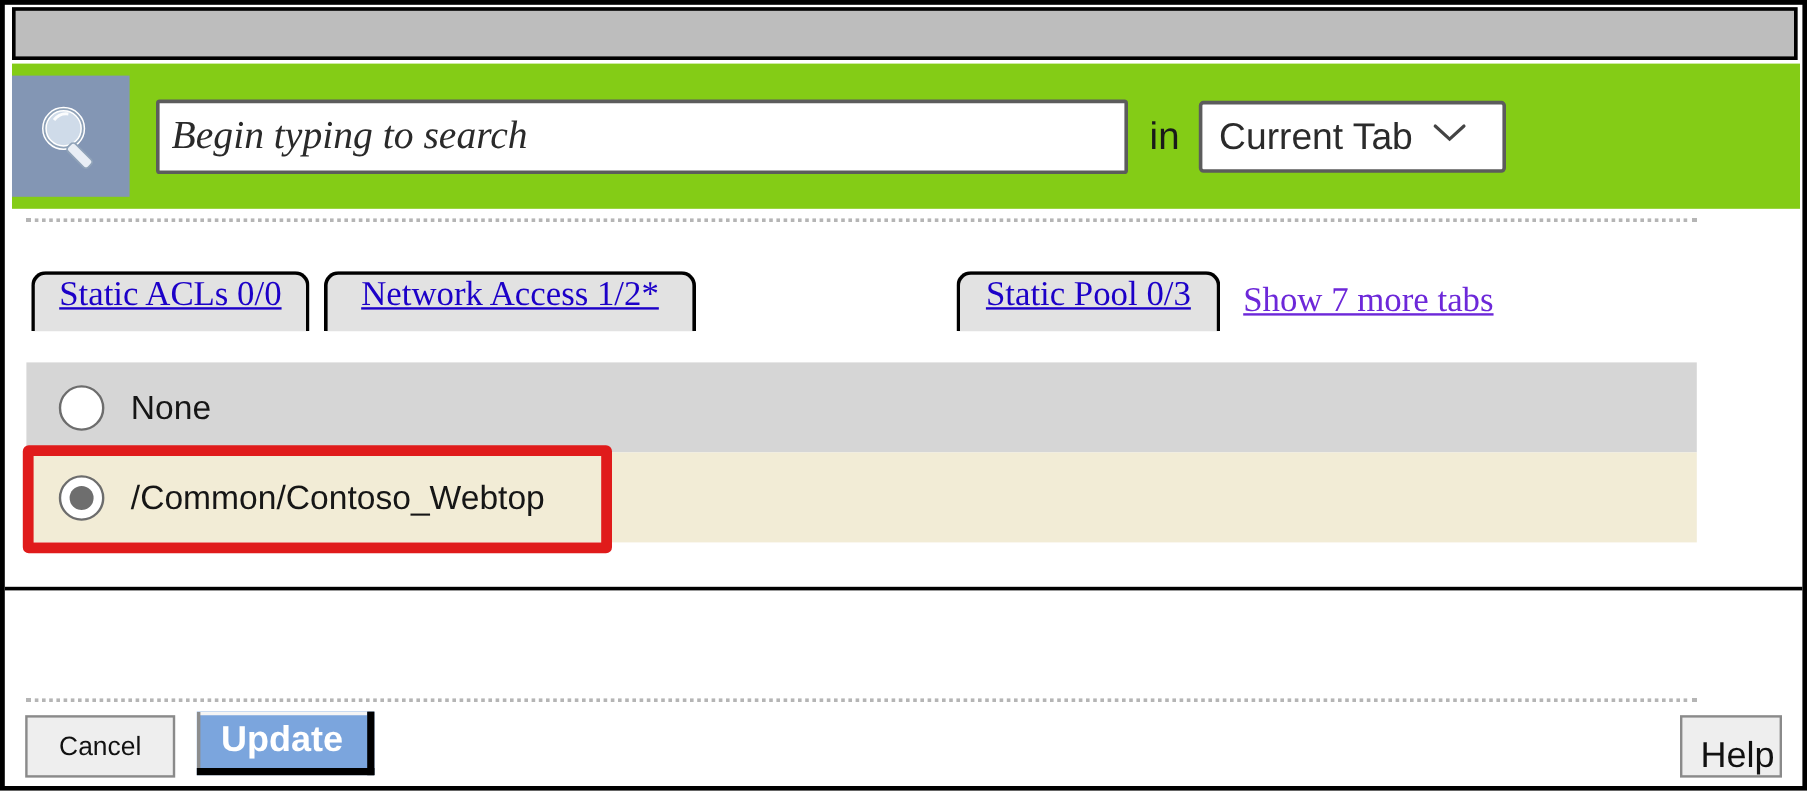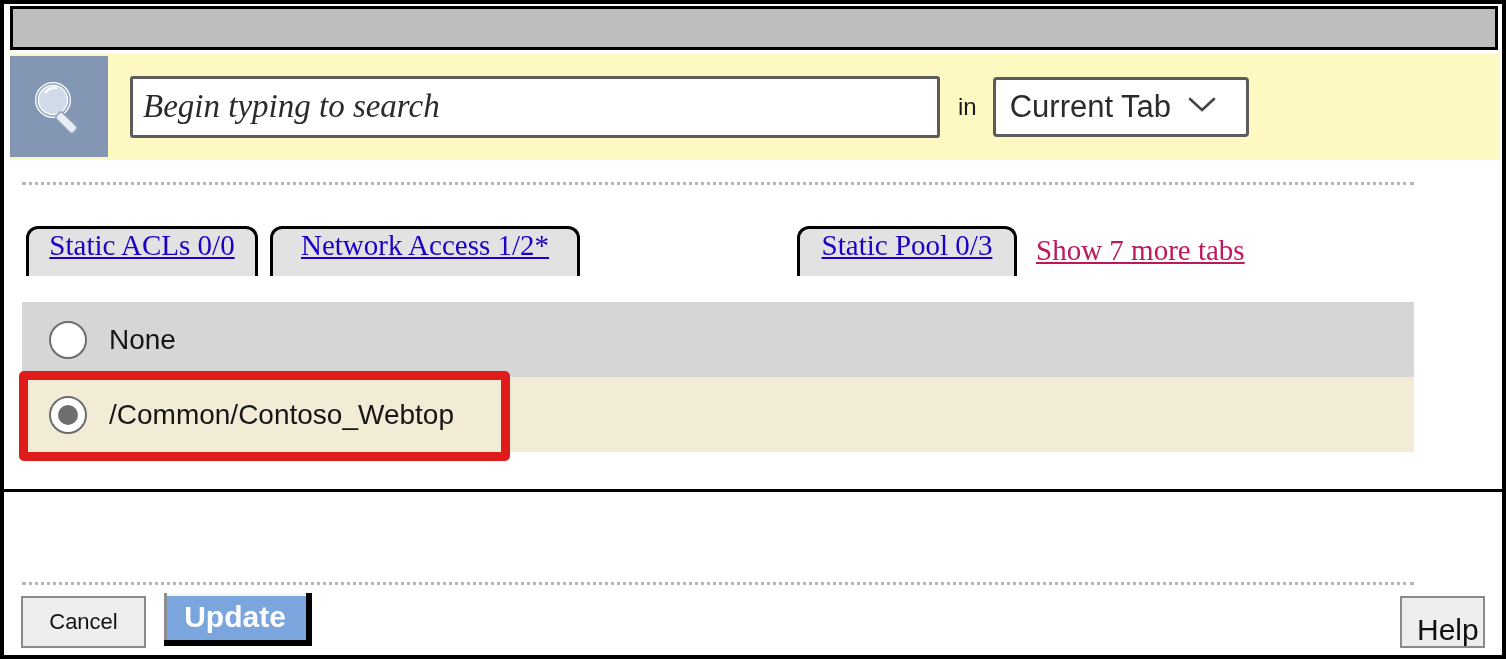--- a/index.html
+++ b/index.html
@@ -23,22 +23,22 @@
     left: 6px; top: 2px;
     width: 1488px; height: 44px;
     background: #bdbdbd;
     border: 3px solid #000000;
   }
 
   
   .search-row {
     position: absolute;
     left: 6px; top: 49px;
-    width: 1490px; height: 107px;
-    background: #fef9c3;
+    width: 1490px; height: 121px;
+    background: #84cc16;
     display: flex;
     align-items: center;
   }
   .search-icon-box {
     width: 98px; height: 101px;
     background: #8396b4;
     display: flex; align-items: center; justify-content: center;
     flex: 0 0 auto;
   }
   .search-input {
@@ -51,21 +51,21 @@
     font-style: italic;
     font-size: 33px;
     color: #2a2a2a;
     padding: 0 10px;
     line-height: 56px;
     display: block;
   }
   .search-input::placeholder { color: #2a2a2a; opacity: 1; }
   .in-label {
     margin-left: 18px;
-    font-size: 24px;
+    font-size: 32px;
     color: #1a1a1a;
     font-family: "Liberation Sans", sans-serif;
   }
   .scope-select {
     margin-left: 16px;
     min-width: 256px; height: 60px;
     background: #ffffff;
     border: 3px solid #5c5c5c;
     border-radius: 4px;
     display: flex; align-items: center;
@@ -124,21 +124,21 @@
     z-index: 5;
   }
   .tab.active .tab-label {
     color: #000000;
     text-decoration: none;
   }
   .tab-more {
     position: absolute;
     top: 14px;
     font-size: 29px;
-    color: #be185d;
+    color: #6d28d9;
     text-decoration: underline;
     white-space: nowrap;
     font-family: "Liberation Serif", serif;
     background: transparent;
     border: none;
     cursor: pointer;
     padding: 0;
   }
 
   

